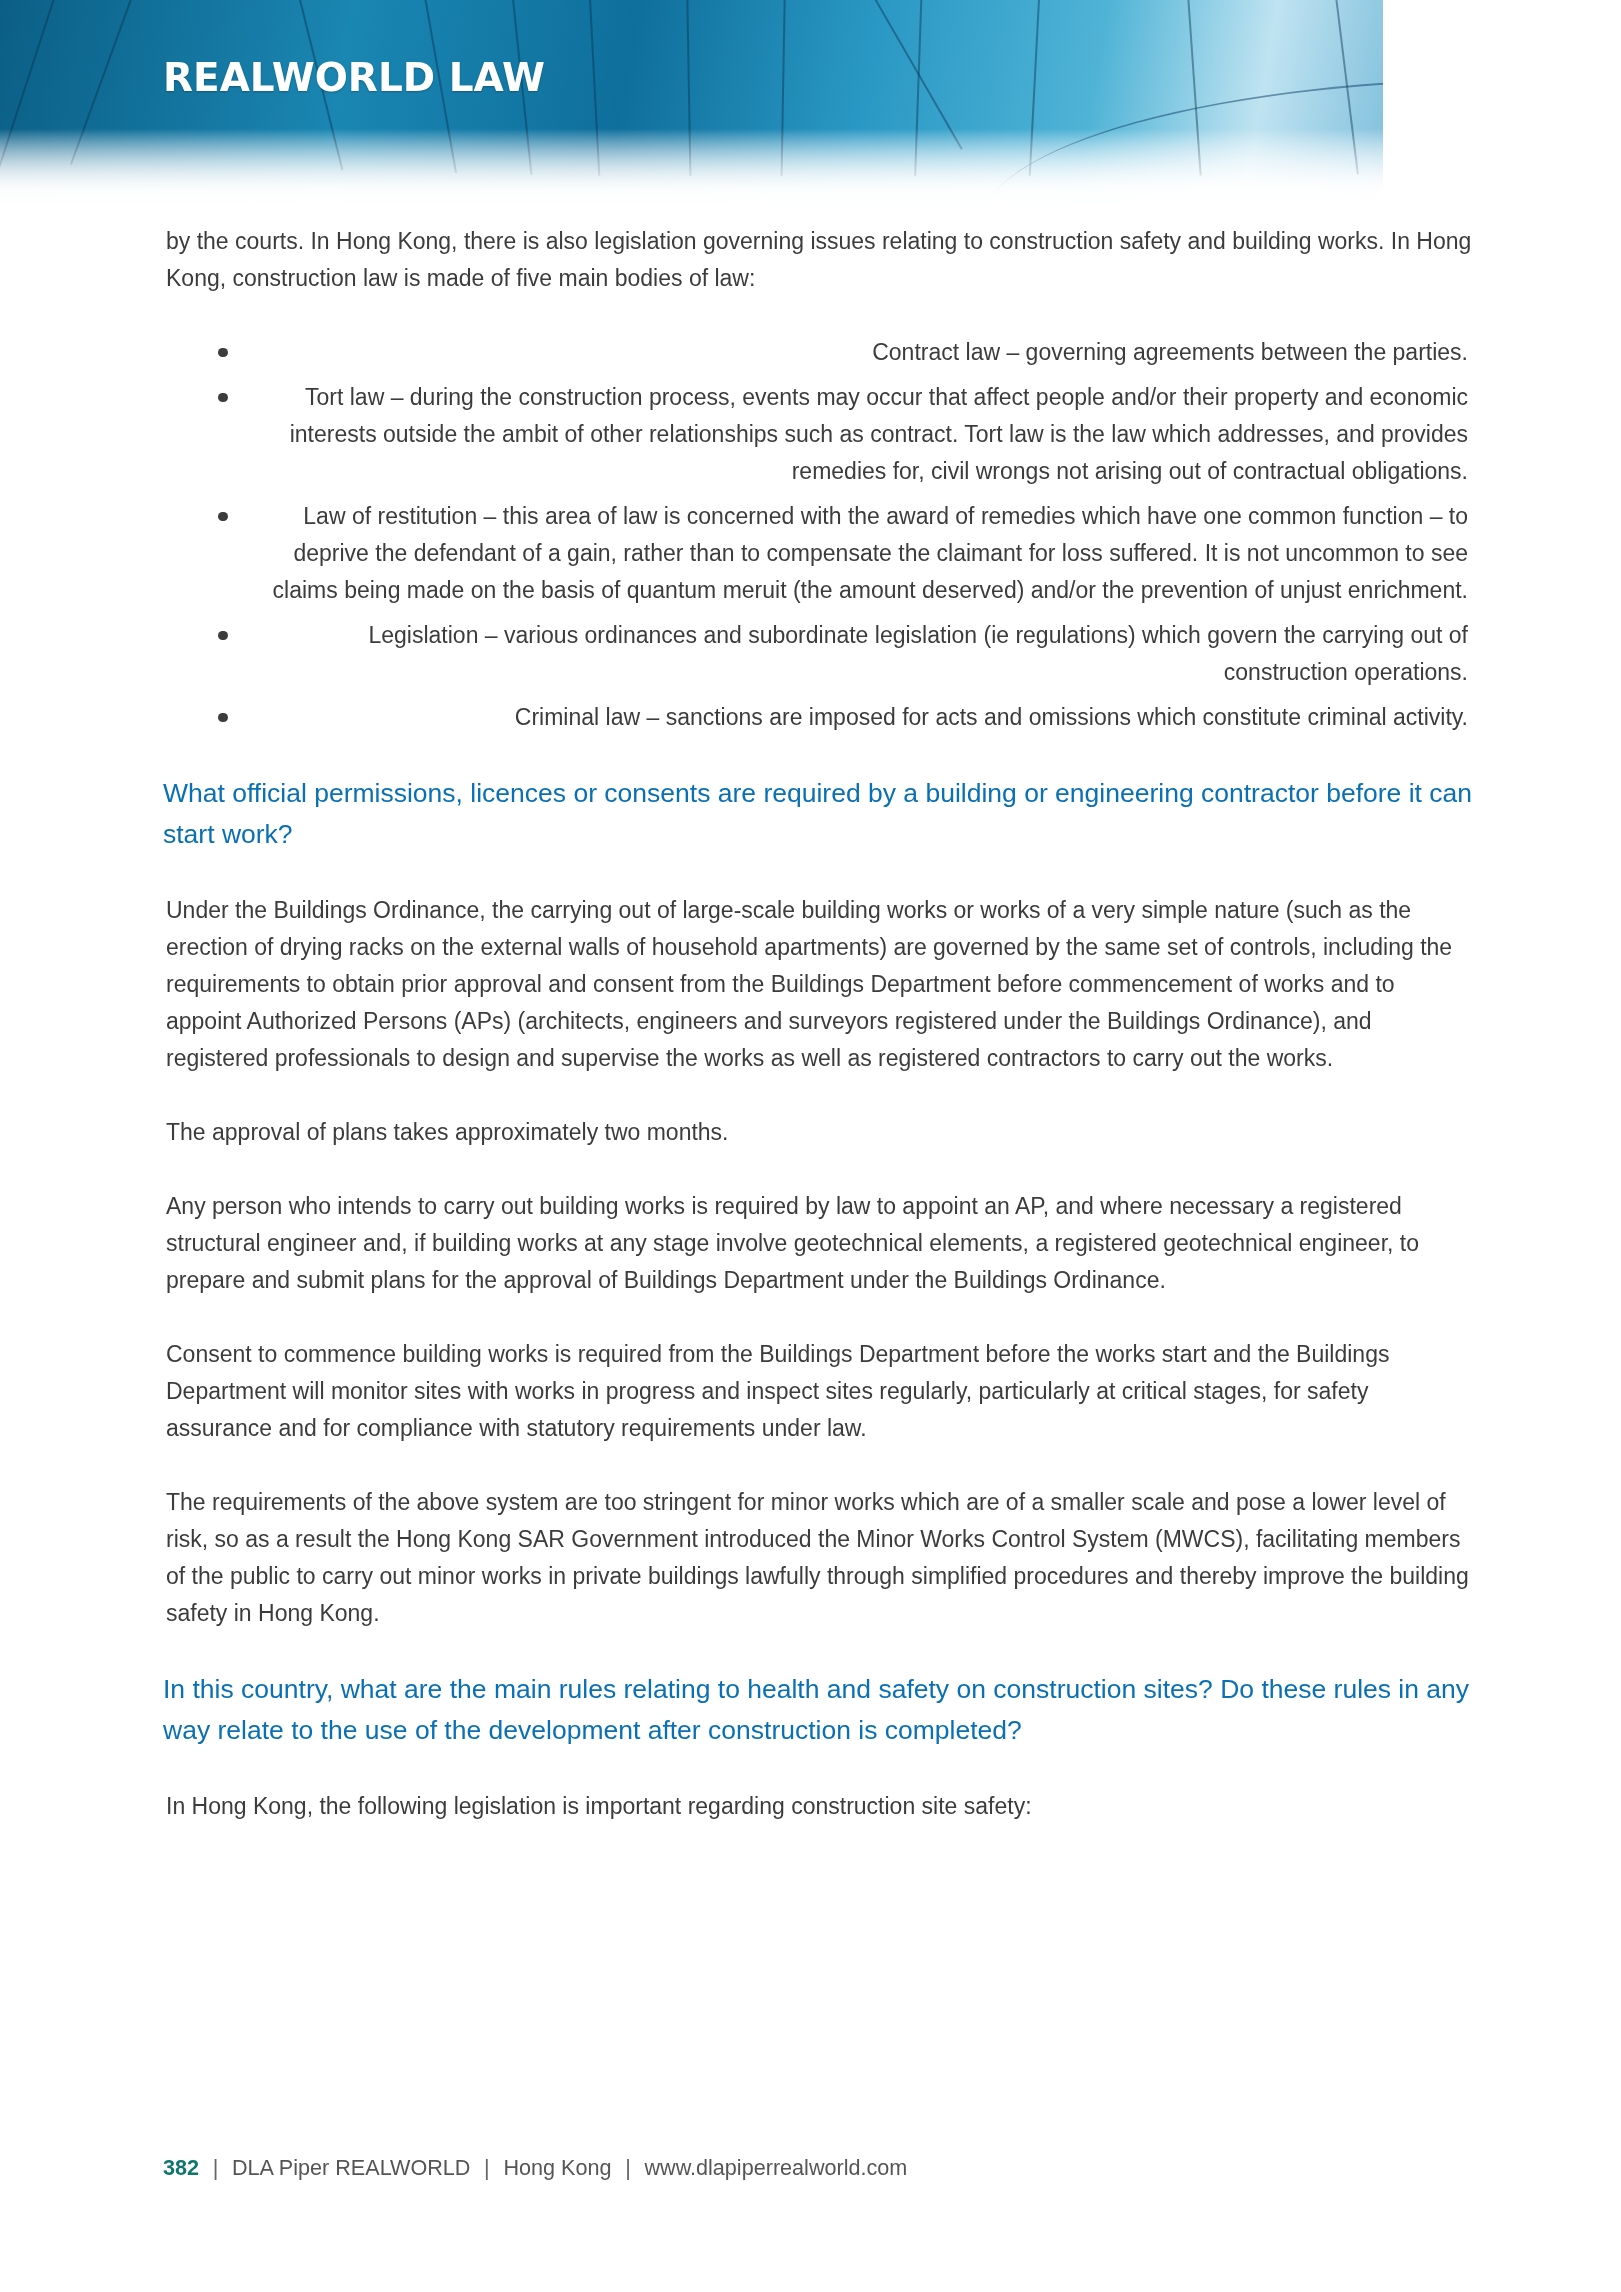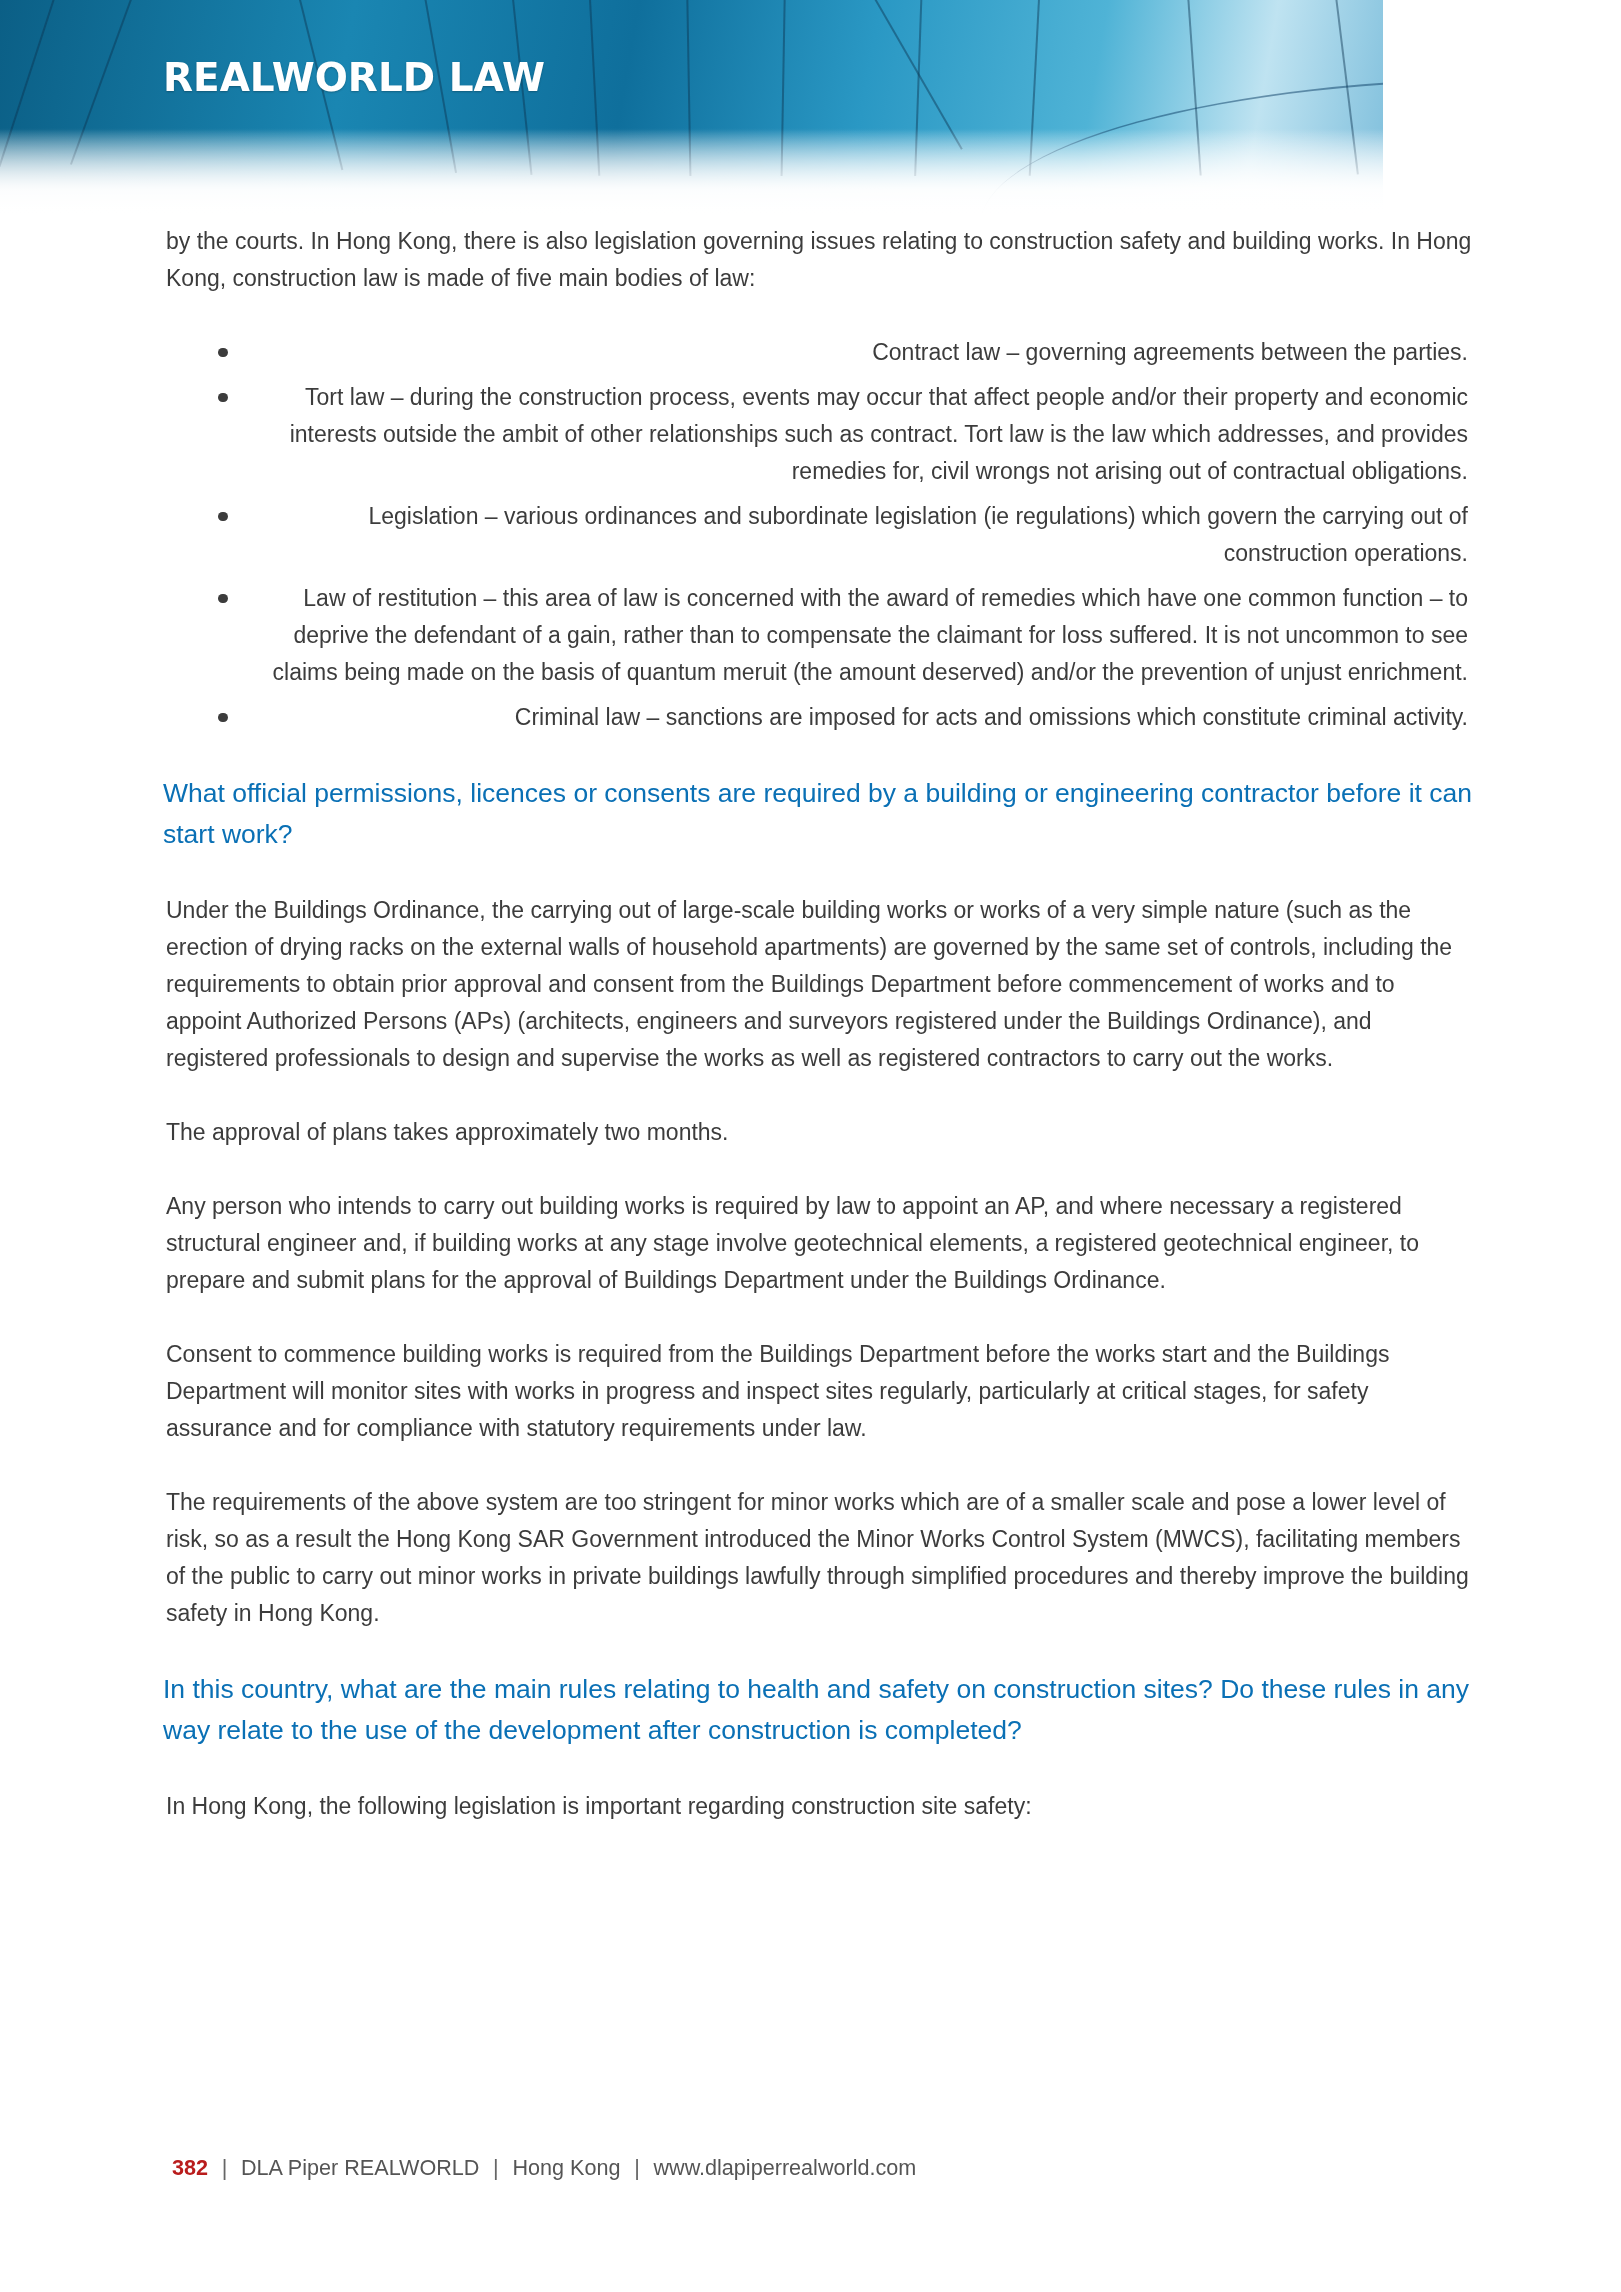--- a/index.html
+++ b/index.html
@@ -89,21 +89,21 @@
       color: #0a70b5;
     }
     a.link { color: #0a70b5; text-decoration: none; }
     .footer {
       position: absolute;
       left: 163px;
       top: 2155px;
       font-size: 21.6px;
       color: #555555;
     }
-    .footer .pg { font-weight: bold; color: #b91c1c; margin-left: 9px; }
+    .footer .pg { font-weight: bold; color: #0f766e; }
     .footer .sep { margin: 0 13.7px; color: #666; }
   </style>
 </head>
 <body>
 
 <div class="banner">
   <div class="stripe" style="left:59px; transform:rotate(18deg);"></div>
   <div class="stripe" style="left:137px; transform:rotate(20deg);"></div>
   <div class="stripe" style="left:294px; transform:rotate(-14deg);"></div>
   <div class="stripe" style="left:421px; transform:rotate(-10deg);"></div>
@@ -122,22 +122,22 @@
   <div class="fade"></div>
   <div class="banner-title">REALWORLD LAW</div>
 </div>
 
 <div class="content">
   <p>by the courts. In Hong Kong, there is also legislation governing issues relating to construction safety and building works. In Hong Kong, construction law is made of five main bodies of law:</p>
 
   <ul class="bullets">
     <li><span class="dot"></span><span>Contract law – governing agreements between the parties.</span></li>
     <li><span class="dot"></span><span>Tort law – during the construction process, events may occur that affect people and/or their property and economic interests outside the ambit of other relationships such as contract. Tort law is the law which addresses, and provides remedies for, civil wrongs not arising out of contractual obligations.</span></li>
+    <li><span class="dot"></span><span>Law of restitution – this area of law is concerned with the award of remedies which have one common function – to deprive the defendant of a gain, rather than to compensate the claimant for loss suffered. It is not uncommon to see claims being made on the basis of quantum meruit (the amount deserved) and/or the prevention of unjust enrichment.</span></li>
     <li><span class="dot"></span><span>Legislation – various ordinances and subordinate legislation (ie regulations) which govern the carrying out of construction operations.</span></li>
-    <li><span class="dot"></span><span>Law of restitution – this area of law is concerned with the award of remedies which have one common function – to deprive the defendant of a gain, rather than to compensate the claimant for loss suffered. It is not uncommon to see claims being made on the basis of quantum meruit (the amount deserved) and/or the prevention of unjust enrichment.</span></li>
     <li><span class="dot"></span><span>Criminal law – sanctions are imposed for acts and omissions which constitute criminal activity.</span></li>
   </ul>
 
   <h2 class="question">What official permissions, licences or consents are required by a building or engineering contractor before it can start work?</h2>
   <p>Under the Buildings Ordinance, the carrying out of large-scale building works or works of a very simple nature (such as the erection of drying racks on the external walls of household apartments) are governed by the same set of controls, including the requirements to obtain prior approval and consent from the Buildings Department before commencement of works and to appoint Authorized Persons (APs) (architects, engineers and surveyors registered under the Buildings Ordinance), and registered professionals to design and supervise the works as well as registered contractors to carry out the works.</p>
   <p>The approval of plans takes approximately two months.</p>
   <p>Any person who intends to carry out building works is required by law to appoint an AP, and where necessary a registered structural engineer and, if building works at any stage involve geotechnical elements, a registered geotechnical engineer, to prepare and submit plans for the approval of Buildings Department under the Buildings Ordinance.</p>
   <p>Consent to commence building works is required from the Buildings Department before the works start and the Buildings Department will monitor sites with works in progress and inspect sites regularly, particularly at critical stages, for safety assurance and for compliance with statutory requirements under law.</p>
   <p>The requirements of the above system are too stringent for minor works which are of a smaller scale and pose a lower level of risk, so as a result the Hong Kong SAR Government introduced the Minor Works Control System (MWCS), facilitating members of the public to carry out minor works in private buildings lawfully through simplified procedures and thereby improve the building safety in Hong Kong.</p>
 

